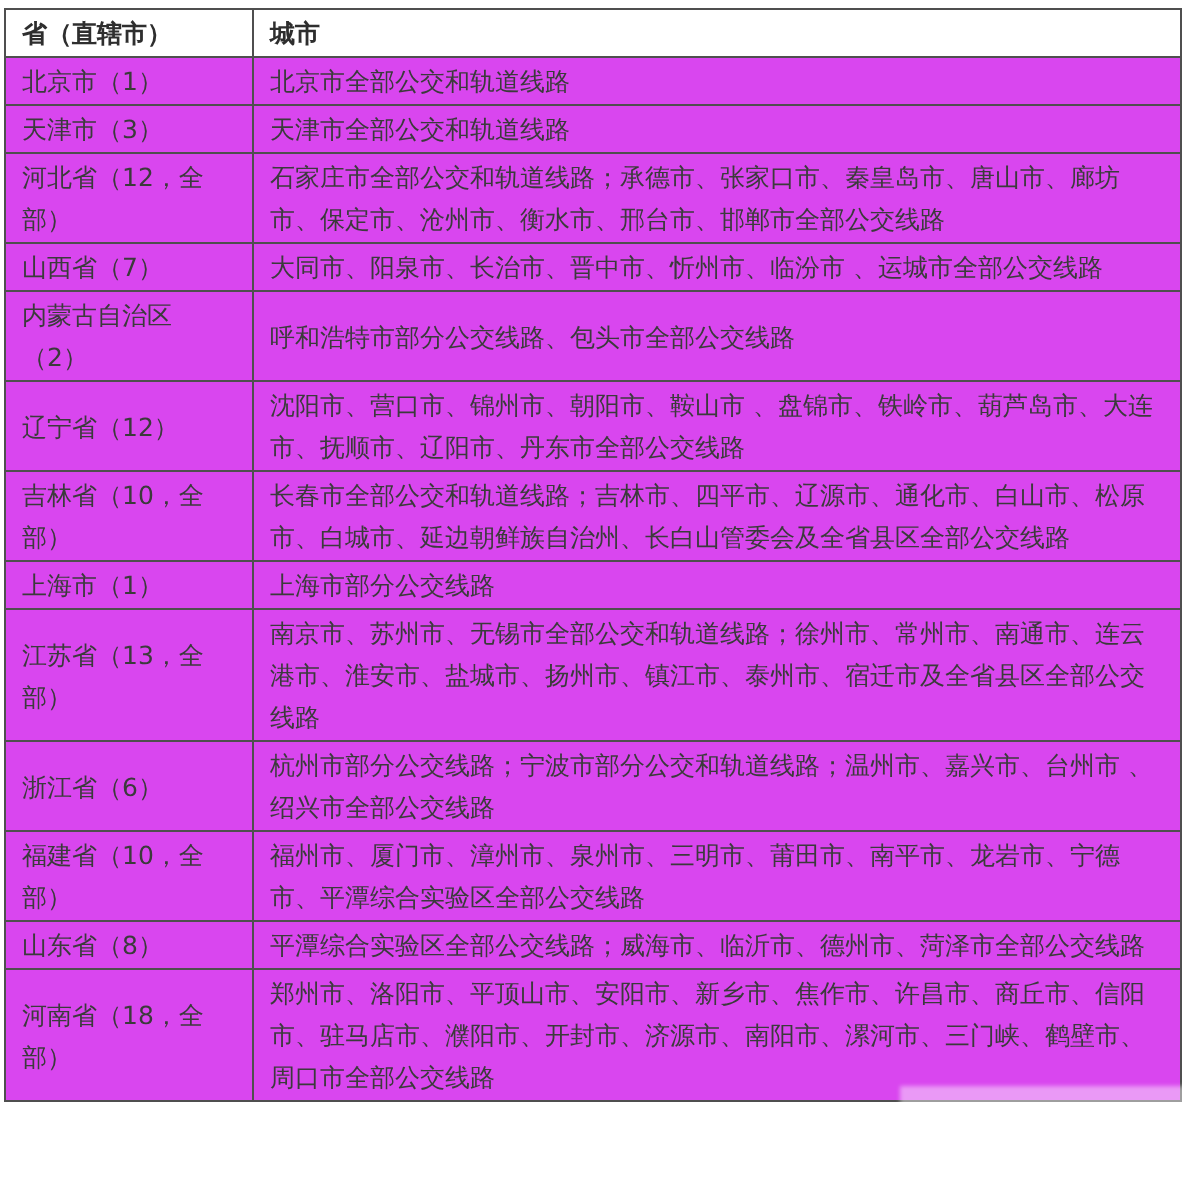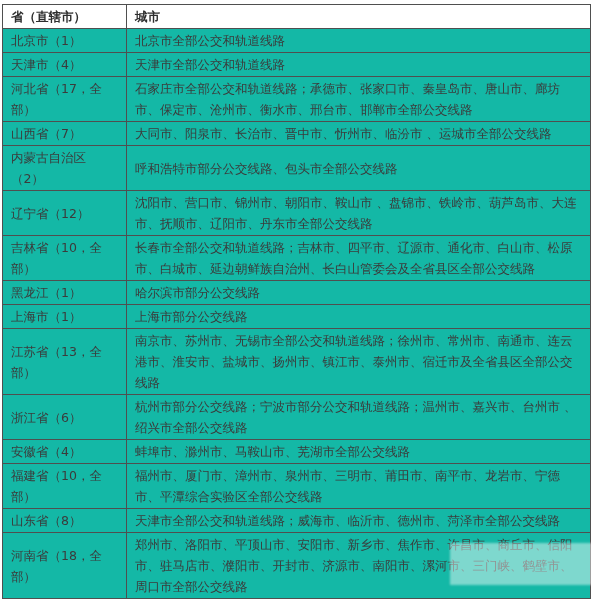--- a/index.html
+++ b/index.html
@@ -36,21 +36,21 @@
     vertical-align: middle;
     word-break: break-all;
   }
   .transit-table th {
     font-weight: bold;
     color: #2e2e2e;
     height: 21px;
   }
   .transit-table th.h-province { text-align: left; }
   .transit-table th.h-city { text-align: left; }
-  .transit-table td { text-align: left; background: #14b8a6; }
+  .transit-table td { text-align: left; background: #d946ef; }
   .watermark {
     position: absolute;
     right: 0px;
     top: 543px;
     width: 150px;
     height: 42px;
     background: rgba(255, 255, 255, 0.45);
     filter: blur(1px);
     pointer-events: none;
   }
@@ -69,70 +69,62 @@
         <th class="h-province">省（直辖市）</th>
         <th class="h-city">城市</th>
       </tr>
     </thead>
     <tbody>
       <tr>
         <td>北京市（1）</td>
         <td>北京市全部公交和轨道线路</td>
       </tr>
       <tr>
-        <td>天津市（4）</td>
+        <td>天津市（3）</td>
         <td>天津市全部公交和轨道线路</td>
       </tr>
       <tr>
-        <td>河北省（17，全部）</td>
+        <td>河北省（12，全部）</td>
         <td>石家庄市全部公交和轨道线路；承德市、张家口市、秦皇岛市、唐山市、廊坊市、保定市、沧州市、衡水市、邢台市、邯郸市全部公交线路</td>
       </tr>
       <tr>
         <td>山西省（7）</td>
         <td>大同市、阳泉市、长治市、晋中市、忻州市、临汾市 、运城市全部公交线路</td>
       </tr>
       <tr>
         <td>内蒙古自治区（2）</td>
         <td>呼和浩特市部分公交线路、包头市全部公交线路</td>
       </tr>
       <tr>
         <td>辽宁省（12）</td>
         <td>沈阳市、营口市、锦州市、朝阳市、鞍山市 、盘锦市、铁岭市、葫芦岛市、大连市、抚顺市、辽阳市、丹东市全部公交线路</td>
       </tr>
       <tr>
         <td>吉林省（10，全部）</td>
         <td>长春市全部公交和轨道线路；吉林市、四平市、辽源市、通化市、白山市、松原市、白城市、延边朝鲜族自治州、长白山管委会及全省县区全部公交线路</td>
       </tr>
       <tr>
-        <td>黑龙江（1）</td>
-        <td>哈尔滨市部分公交线路</td>
-      </tr>
-      <tr>
         <td>上海市（1）</td>
         <td>上海市部分公交线路</td>
       </tr>
       <tr>
         <td>江苏省（13，全部）</td>
         <td>南京市、苏州市、无锡市全部公交和轨道线路；徐州市、常州市、南通市、连云港市、淮安市、盐城市、扬州市、镇江市、泰州市、宿迁市及全省县区全部公交线路</td>
       </tr>
       <tr>
         <td>浙江省（6）</td>
         <td>杭州市部分公交线路；宁波市部分公交和轨道线路；温州市、嘉兴市、台州市 、绍兴市全部公交线路</td>
       </tr>
       <tr>
-        <td>安徽省（4）</td>
-        <td>蚌埠市、滁州市、马鞍山市、芜湖市全部公交线路</td>
-      </tr>
-      <tr>
         <td>福建省（10，全部）</td>
         <td>福州市、厦门市、漳州市、泉州市、三明市、莆田市、南平市、龙岩市、宁德市、平潭综合实验区全部公交线路</td>
       </tr>
       <tr>
         <td>山东省（8）</td>
-        <td>天津市全部公交和轨道线路；威海市、临沂市、德州市、菏泽市全部公交线路</td>
+        <td>平潭综合实验区全部公交线路；威海市、临沂市、德州市、菏泽市全部公交线路</td>
       </tr>
       <tr>
         <td>河南省（18，全部）</td>
         <td>郑州市、洛阳市、平顶山市、安阳市、新乡市、焦作市、许昌市、商丘市、信阳市、驻马店市、濮阳市、开封市、济源市、南阳市、漯河市、三门峡、鹤壁市、周口市全部公交线路</td>
       </tr>
 
     </tbody>
   </table>
   <div class="watermark"></div>
 </div>

